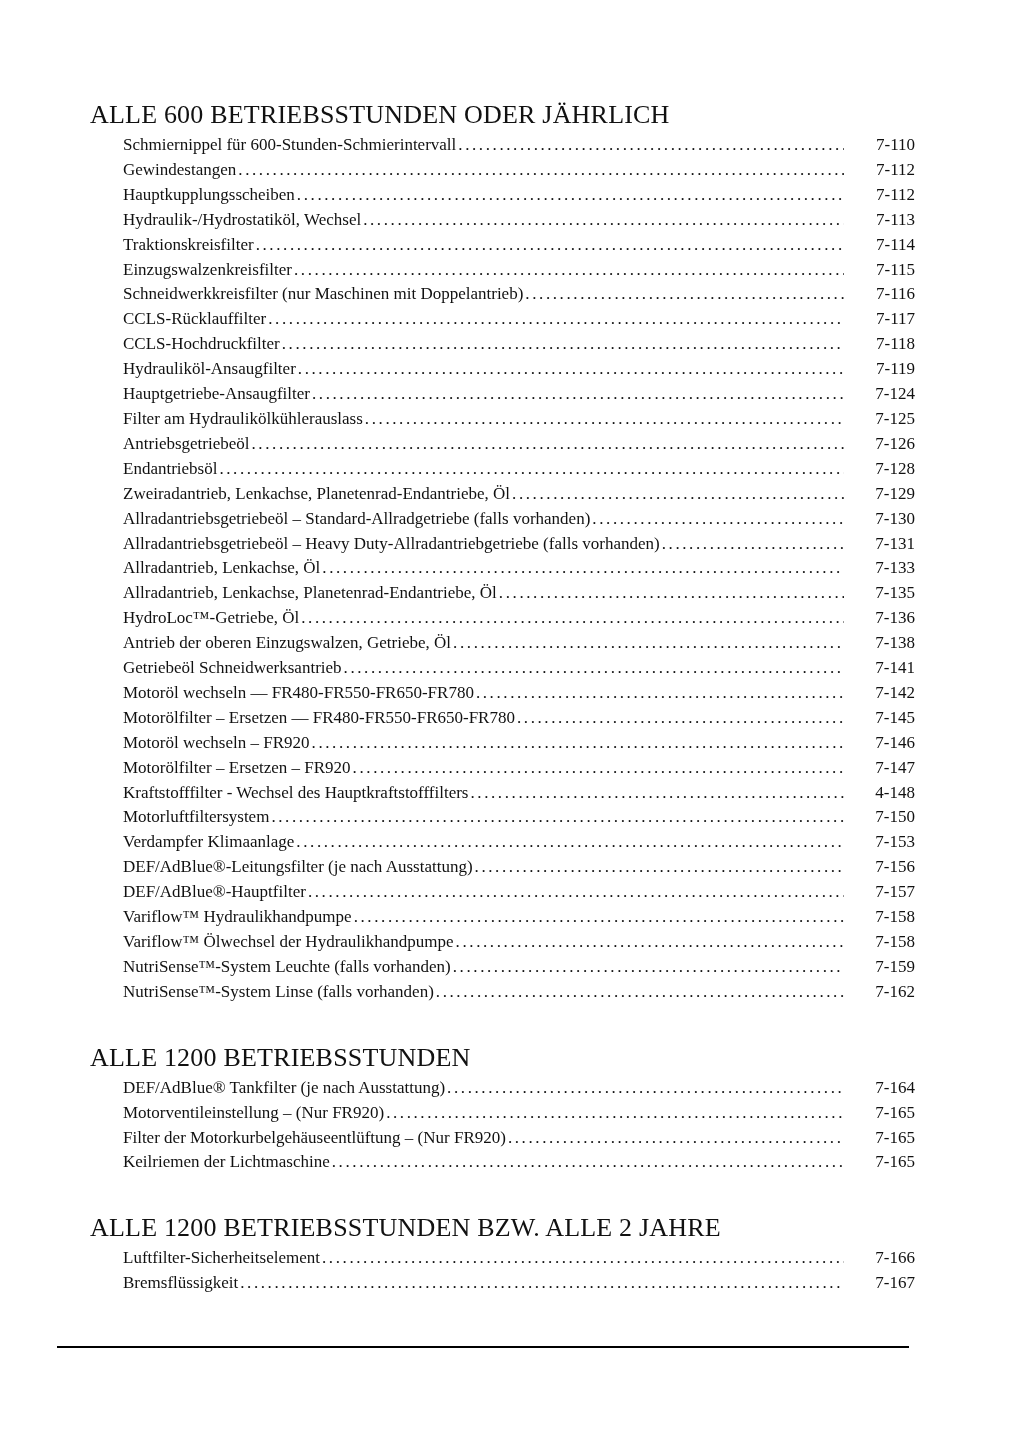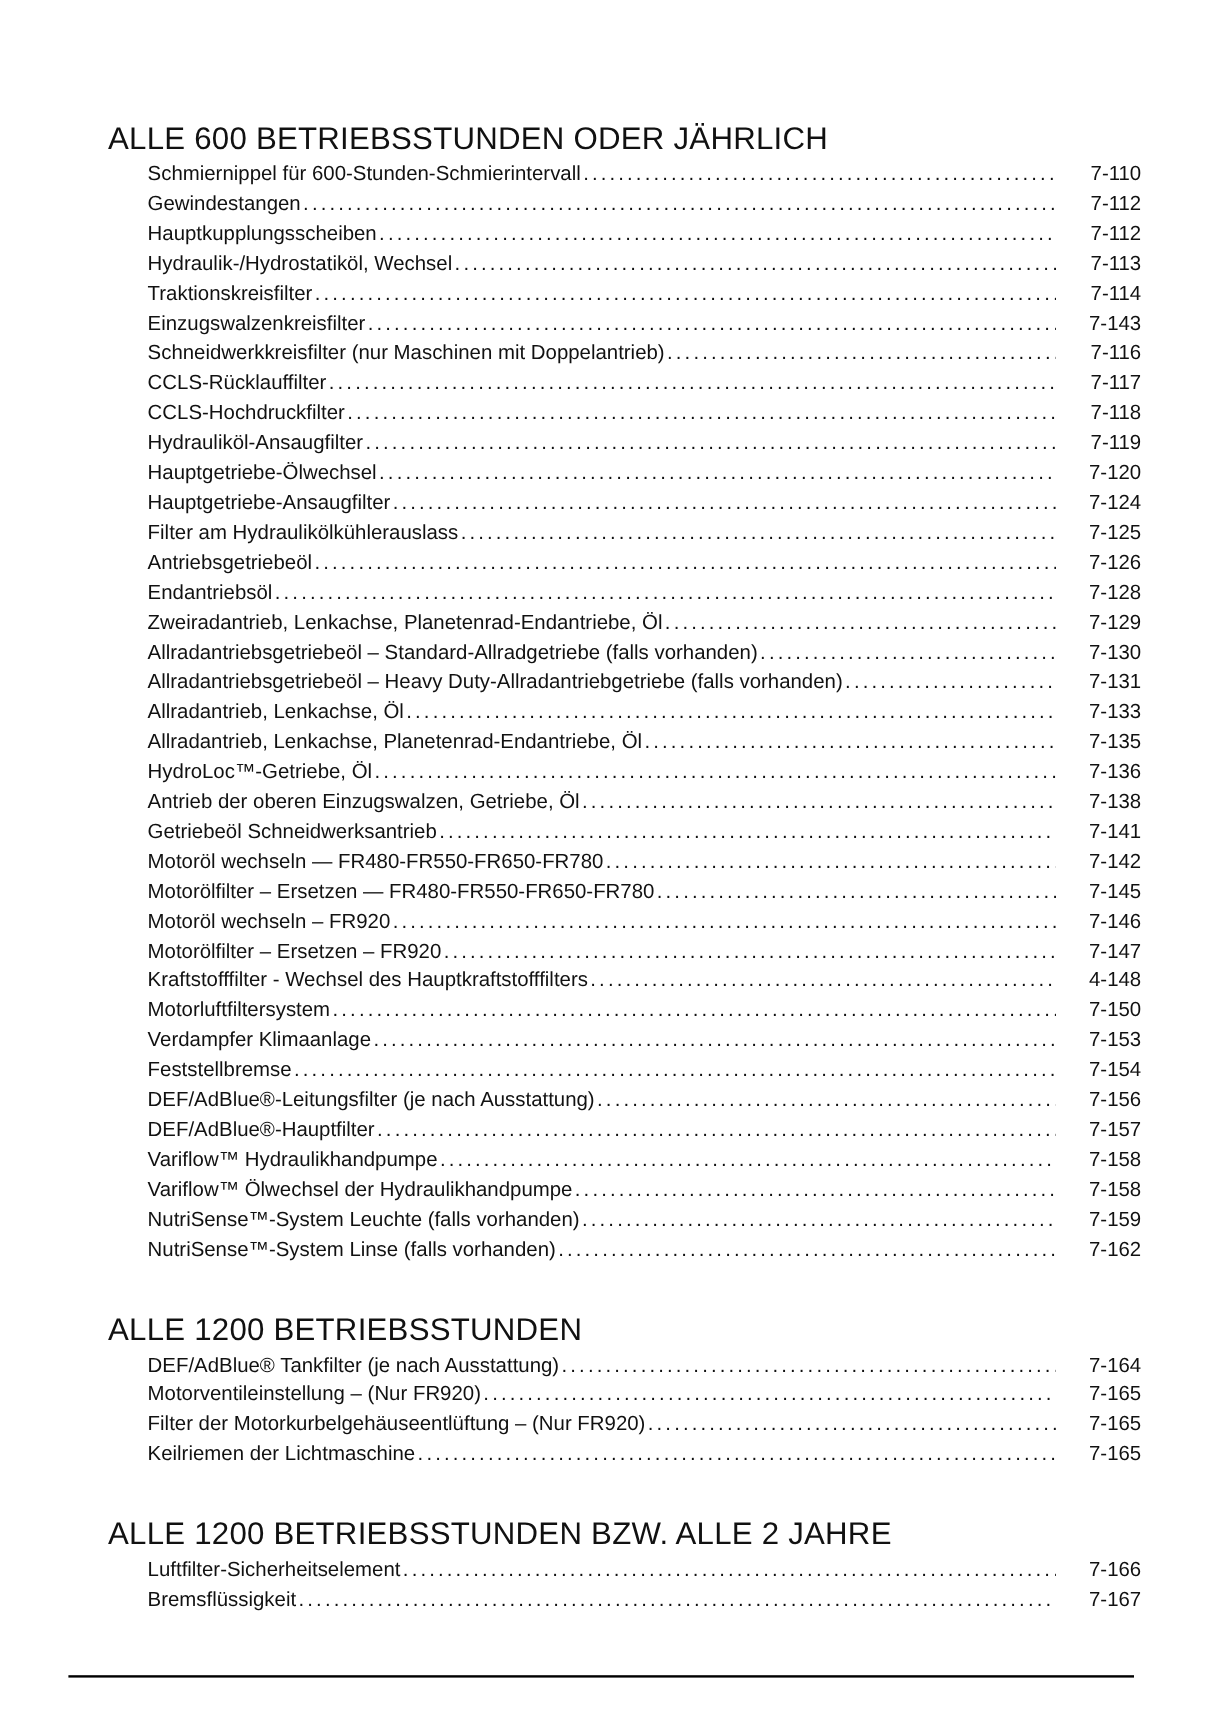--- a/index.html
+++ b/index.html
@@ -11,21 +11,22 @@
     width: 1024px;
     height: 1447px;
     overflow: hidden;
     font-family: "Liberation Sans", sans-serif;
     color: #111111;
   }
   .page {
     box-sizing: border-box;
     width: 1024px;
     height: 1036px;
-    padding: 100px 73px 0 57px;
+    padding: 100px 109px 0 57px;
+    font-family: Liberation Serif, serif;
   }
   .toc-section {
     margin-top: 0;
   }
   .toc-section + .toc-section {
     margin-top: 38px;
   }
   .section-title {
     font-size: 26px;
     font-weight: 400;
@@ -105,21 +106,21 @@
 
   <div class="toc-entry">
     <span class="entry-label">Traktionskreisfilter</span>
     <span class="entry-dots"></span>
     <span class="entry-page">7-114</span>
   </div>
 
   <div class="toc-entry">
     <span class="entry-label">Einzugswalzenkreisfilter</span>
     <span class="entry-dots"></span>
-    <span class="entry-page">7-143</span>
+    <span class="entry-page">7-115</span>
   </div>
 
   <div class="toc-entry">
     <span class="entry-label">Schneidwerkkreisfilter (nur Maschinen mit Doppelantrieb)</span>
     <span class="entry-dots"></span>
     <span class="entry-page">7-116</span>
   </div>
 
   <div class="toc-entry">
     <span class="entry-label">CCLS-Rücklauffilter</span>
@@ -132,25 +133,20 @@
     <span class="entry-dots"></span>
     <span class="entry-page">7-118</span>
   </div>
 
   <div class="toc-entry">
     <span class="entry-label">Hydrauliköl-Ansaugfilter</span>
     <span class="entry-dots"></span>
     <span class="entry-page">7-119</span>
   </div>
 
-  <div class="toc-entry">
-    <span class="entry-label">Hauptgetriebe-Ölwechsel</span>
-    <span class="entry-dots"></span>
-    <span class="entry-page">7-120</span>
-  </div>
 
   <div class="toc-entry">
     <span class="entry-label">Hauptgetriebe-Ansaugfilter</span>
     <span class="entry-dots"></span>
     <span class="entry-page">7-124</span>
   </div>
 
   <div class="toc-entry">
     <span class="entry-label">Filter am Hydraulikölkühlerauslass</span>
     <span class="entry-dots"></span>
@@ -252,25 +248,20 @@
     <span class="entry-dots"></span>
     <span class="entry-page">7-150</span>
   </div>
 
   <div class="toc-entry">
     <span class="entry-label">Verdampfer Klimaanlage</span>
     <span class="entry-dots"></span>
     <span class="entry-page">7-153</span>
   </div>
 
-  <div class="toc-entry">
-    <span class="entry-label">Feststellbremse</span>
-    <span class="entry-dots"></span>
-    <span class="entry-page">7-154</span>
-  </div>
 
   <div class="toc-entry">
     <span class="entry-label">DEF/AdBlue®-Leitungsfilter (je nach Ausstattung)</span>
     <span class="entry-dots"></span>
     <span class="entry-page">7-156</span>
   </div>
 
   <div class="toc-entry">
     <span class="entry-label">DEF/AdBlue®-Hauptfilter</span>
     <span class="entry-dots"></span>

